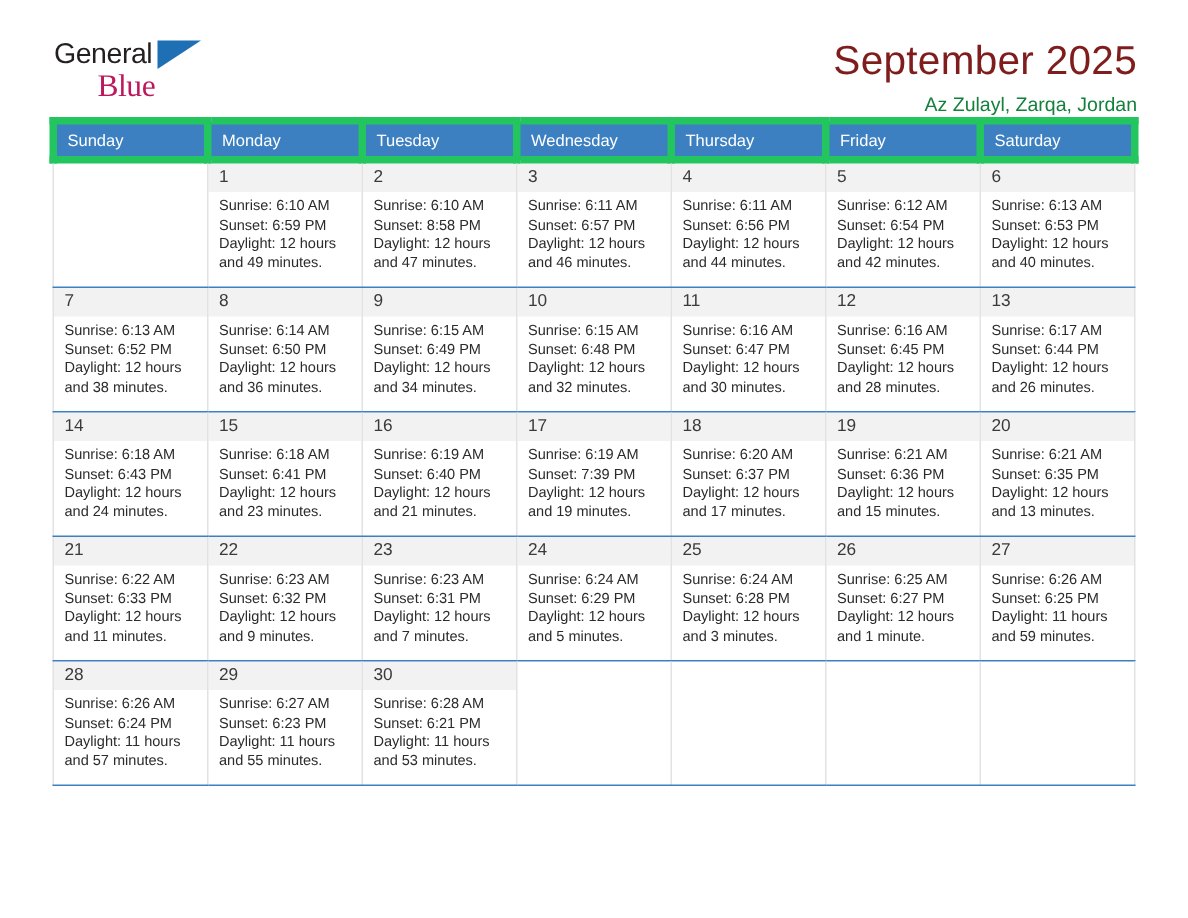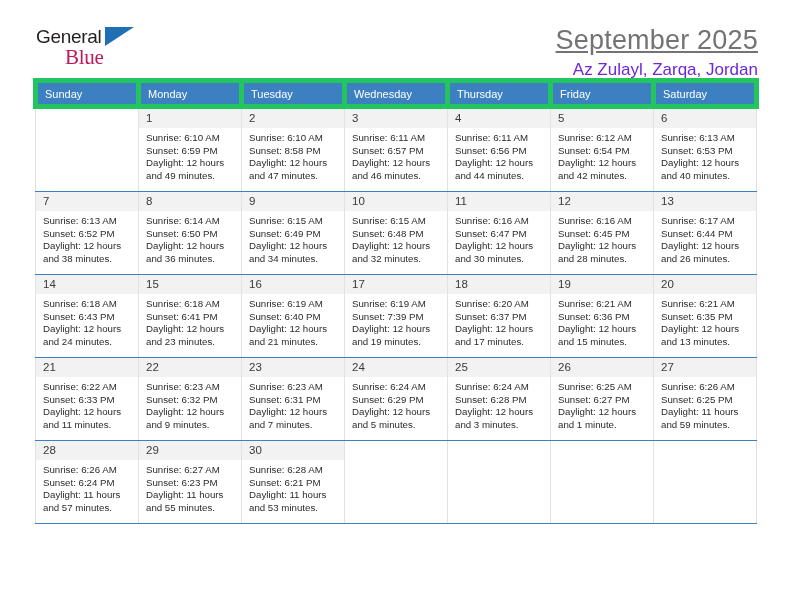--- a/index.html
+++ b/index.html
@@ -64,28 +64,27 @@
     color: #be185d;
     font-family: Liberation Serif, serif;
   }
   .title-block {
     text-align: right;
     padding-right: 1px;
   }
   .cal-title {
     font-size: 27px;
     font-weight: normal;
-    color: #737373;
+    color: #7f1d1d;
     line-height: 32px;
     letter-spacing: 0.2px;
-    text-decoration: underline;
   }
   .cal-subtitle {
-    font-size: 17px;
-    color: #6d28d9;
+    font-size: 13px;
+    color: #15803d;
     line-height: 20px;
     margin-top: 4px;
   }
 
   
   .calendar {
     width: 726px;
     border-collapse: collapse;
     table-layout: fixed;
     margin-top: 6px;

